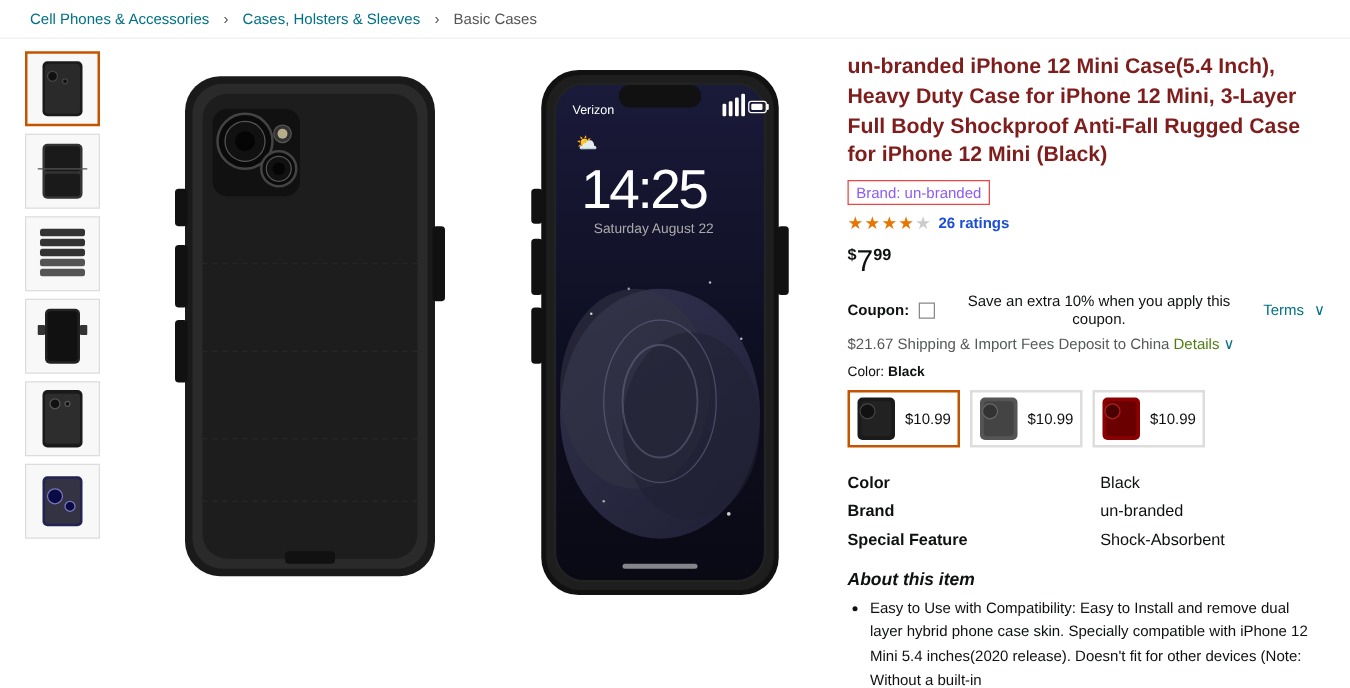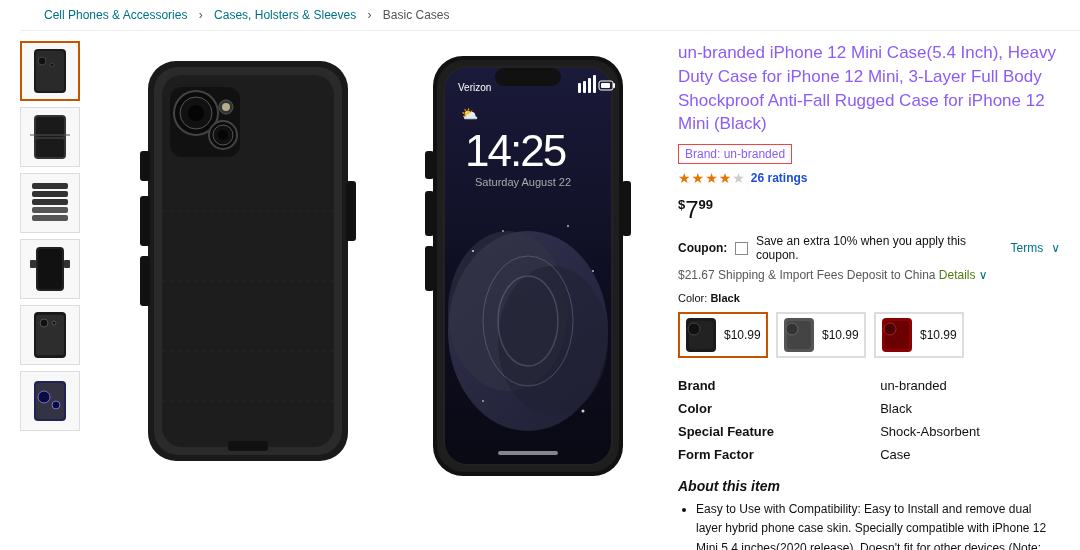--- a/index.html
+++ b/index.html
@@ -12,21 +12,20 @@
       min-height: 550px;
       overflow-x: hidden;
     }
 
     
     .breadcrumb {
       padding: 8px 20px;
       font-size: 12px;
       color: #007185;
       border-bottom: 1px solid #eee;
-      margin-left: 20px;
     }
     .breadcrumb span { color: #555; margin: 0 4px; }
 
     
     .main-container {
       display: flex;
       padding: 10px 20px;
       gap: 20px;
     }
 
@@ -87,24 +86,24 @@
 
     
     .product-info {
       flex: 1;
       min-width: 0;
       padding-left: 10px;
     }
 
     .product-title {
       font-size: 17px;
-      font-weight: 400;
+      font-weight: 700;
       line-height: 1.4;
       margin-bottom: 8px;
-      color: #8b5cf6;
+      color: #7f1d1d;
     }
 
     .brand-badge {
       display: inline-block;
       border: 1.5px solid #e44;
       padding: 2px 6px;
       font-size: 12px;
       color: #8b5cf6;
       margin-bottom: 6px;
     }
@@ -137,20 +136,21 @@
     .price-dollars { font-size: 13px; vertical-align: super; font-weight: bold; }
     .price-main { font-size: 24px; font-weight: 400; }
     .price-cents { font-size: 13px; vertical-align: super; font-weight: bold; }
 
     .coupon-row {
       display: flex;
       align-items: center;
       gap: 8px;
       margin-bottom: 6px;
       font-size: 12px;
+      text-align: center;
     }
     .coupon-label {
       font-weight: bold;
       font-size: 12px;
     }
     .coupon-checkbox {
       width: 13px;
       height: 13px;
       border: 1px solid #888;
       background: #fff;
@@ -476,35 +476,31 @@
           </svg>
         </div>
         <span>$10.99</span>
       </div>
     </div>
 
     
     <table class="specs-table">
       <tbody>
         <tr>
+          <td>Color</td>
+          <td>Black</td>
+        </tr>
+        <tr>
           <td>Brand</td>
           <td>un-branded</td>
-        </tr>
-        <tr>
-          <td>Color</td>
-          <td>Black</td>
         </tr>
         <tr>
           <td>Special Feature</td>
           <td>Shock-Absorbent</td>
         </tr>
-        <tr>
-          <td>Form Factor</td>
-          <td>Case</td>
-        </tr>
       </tbody>
     </table>
 
     
     <div class="about-section">
       <div class="about-title">About this item</div>
       <ul class="about-list">
         <li>Easy to Use with Compatibility: Easy to Install and remove dual layer hybrid phone case skin. Specially compatible with iPhone 12 Mini 5.4 inches(2020 release). Doesn't fit for other devices (Note: Without a built-in</li>
       </ul>
     </div>

